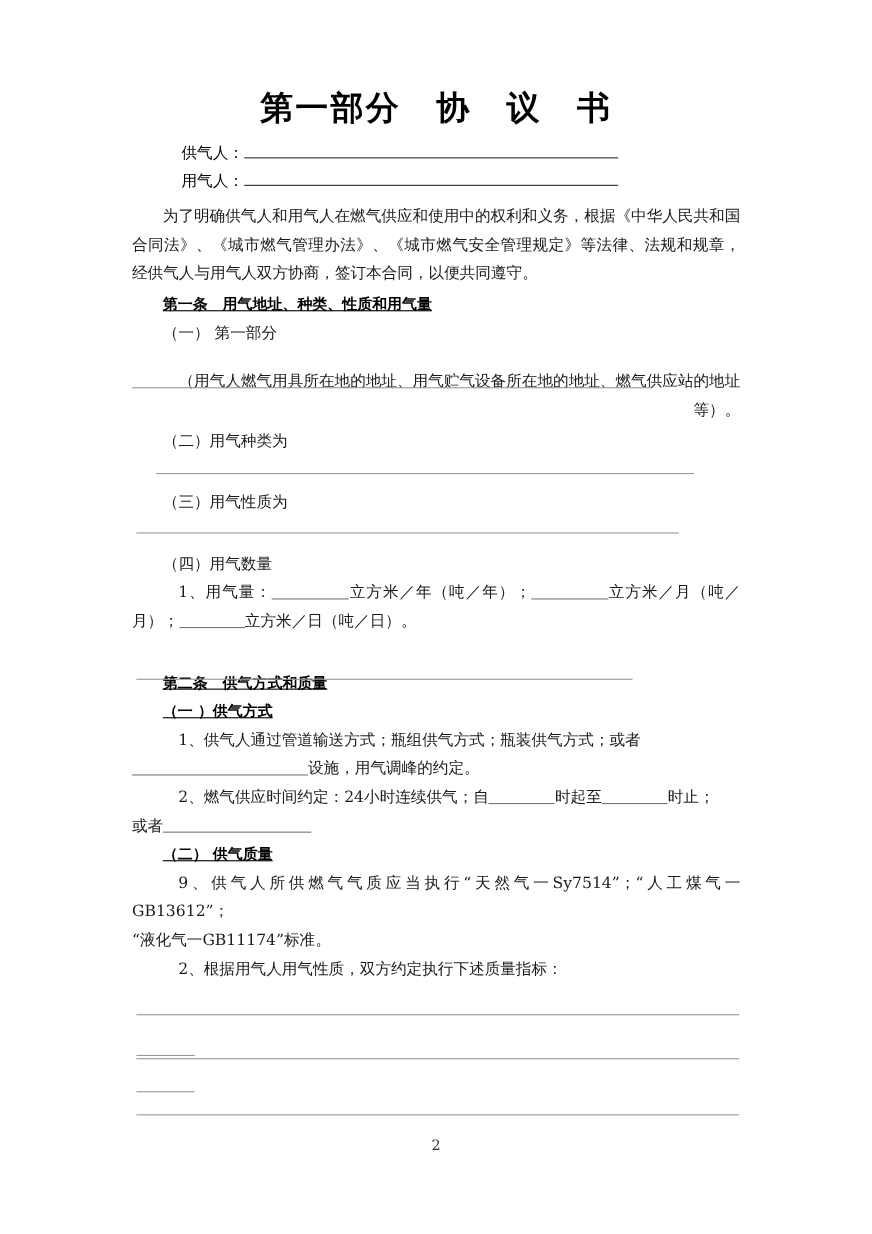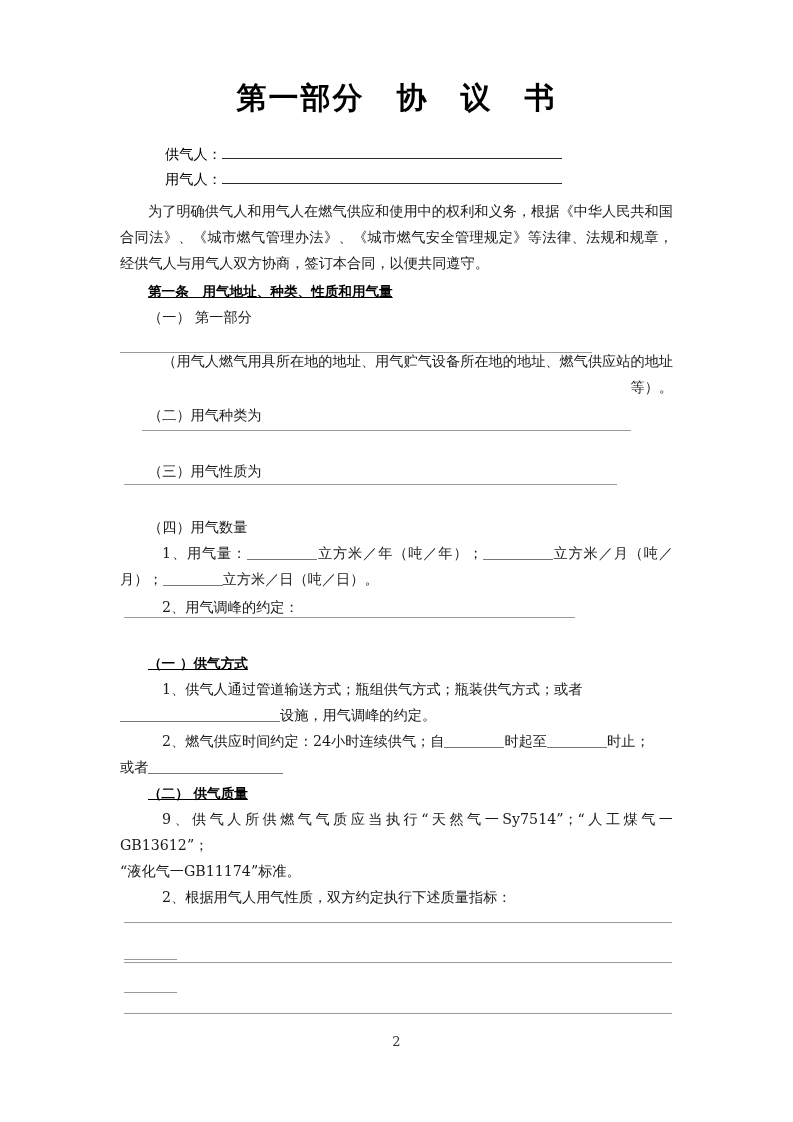--- a/index.html
+++ b/index.html
@@ -27,21 +27,21 @@
     font-family: "DejaVu Sans", "Liberation Sans", sans-serif;
     font-size: 30px;
     font-weight: 700;
     letter-spacing: 2px;
     color: #000;
     white-space: pre;
   }
   .body-area {
     position: absolute;
     left: 120px;
-    top: 142px;
+    top: 128px;
     width: 553px;
   }
   .ln {
     font-size: 14.2px;
     line-height: 26px;
     color: #1a1a1a;
     text-align: justify;
     text-justify: inter-ideograph;
   }
   .indent2 { text-indent: 28px; }
@@ -121,24 +121,24 @@
     <div class="spacer-lg"></div>
 
     <div class="ln indent2">（三）用气性质为</div>
 
     <div class="spacer-lg"></div>
 
     <div class="ln indent2">（四）用气数量</div>
 
     <div class="ln indent3"><span>1、用气量：</span><span class="blank b70"></span><span>立方米／年（吨／年）；</span><span class="blank b70"></span><span>立方米／月（吨／月）；</span><span class="blank b60"></span><span>立方米／日（吨／日）。</span></div>
 
-    <div class="ln indent3" style="margin-top:2px">2、用气调峰的约定：</div>
 
     <div class="spacer-lg"></div>
 
+    <div class="ln indent2 bold">第二条　供气方式和质量</div>
 
     <div class="ln indent2 bold">（一 ）供气方式</div>
 
     <div class="ln indent3">1、供气人通过管道输送方式；瓶组供气方式；瓶装供气方式；或者</div>
     <div class="ln"><span class="blank b160"></span><span>设施，用气调峰的约定。</span></div>
 
     <div class="ln indent3 nowrapline"><span>2、燃气供应时间约定：24小时连续供气；自</span><span class="blank b60"></span><span>时起至</span><span class="blank b60"></span><span>时止；</span></div>
     <div class="ln"><span>或者</span><span class="blank b135"></span></div>
 
     <div class="ln indent2 bold">（二） 供气质量</div>

